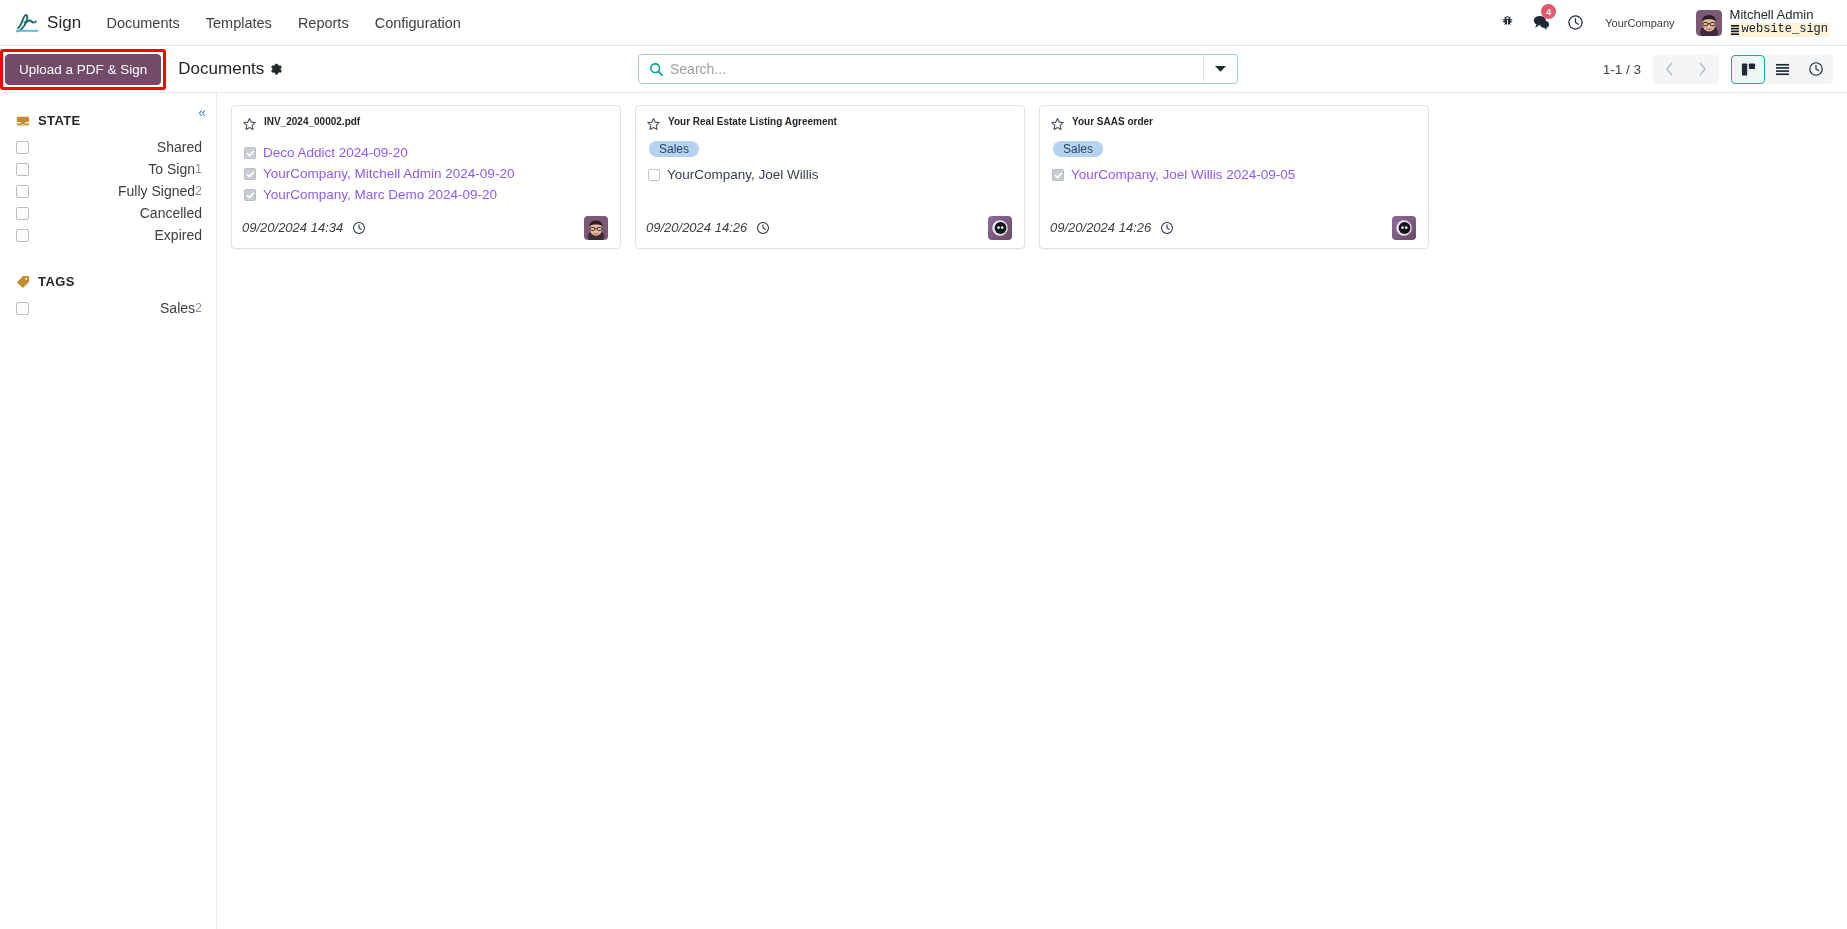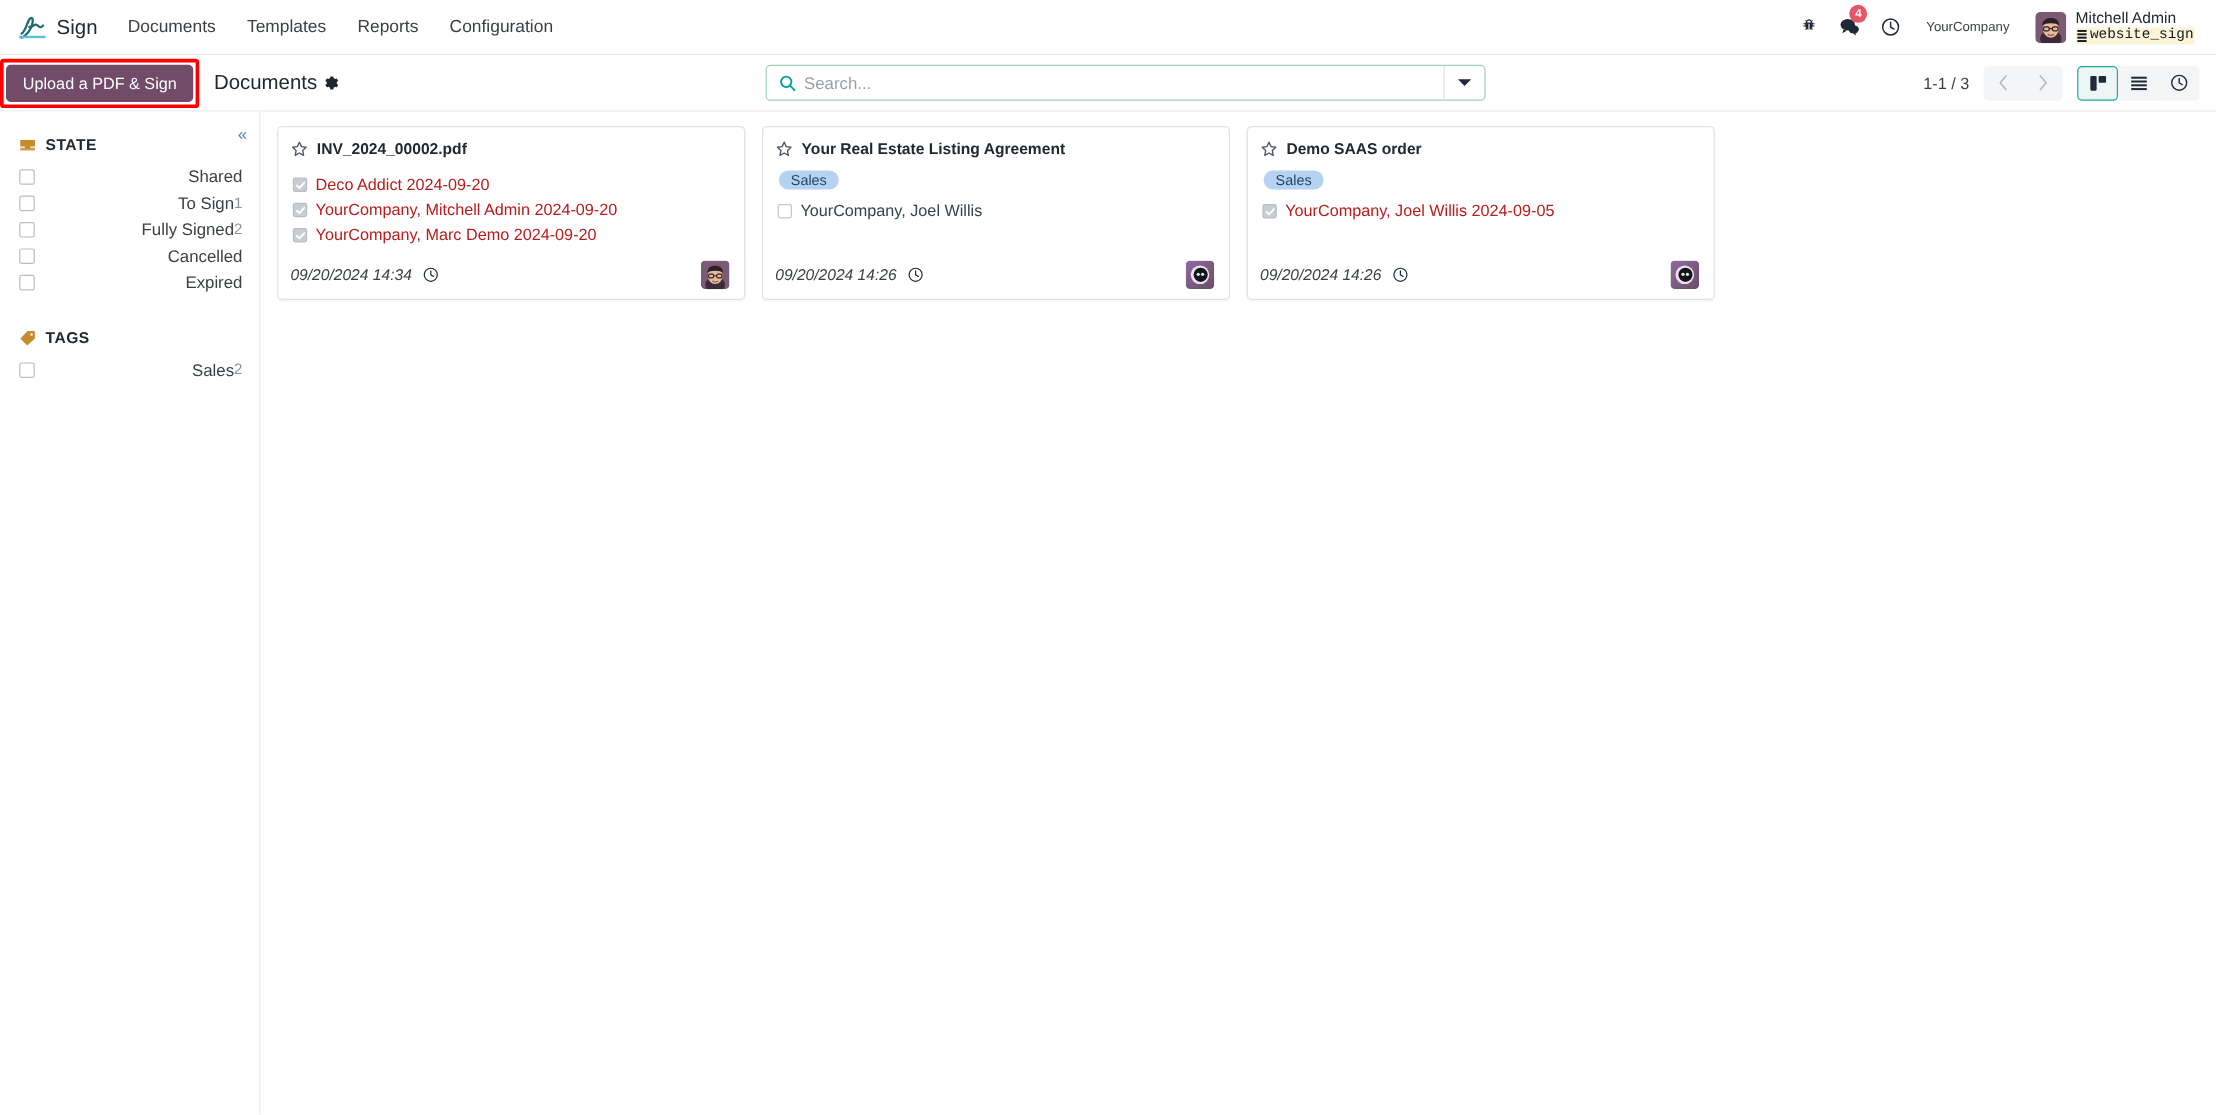--- a/index.html
+++ b/index.html
@@ -254,21 +254,21 @@
   }
   .card-title-row {
     display: flex; align-items: flex-start; gap: 7px;
     margin-bottom: 3px;
   }
   .star {
     flex: 0 0 auto; color: #4b5563; cursor: pointer;
     margin-top: 1px;
   }
   .card-title {
-    font-size: 13px; font-weight: 700; color: #23282d;
+    font-size: 10px; font-weight: 700; color: #23282d;
     line-height: 1.25;
   }
   .tag-badge {
     display: inline-block;
     background: #b5d3f0;
     color: #23466b;
     font-size: 12px;
     border-radius: 10px;
     padding: 1px 10px;
     margin: 2px 0 4px 3px;
@@ -282,21 +282,21 @@
   }
   .signer-cb {
     width: 12px; height: 12px;
     border-radius: 2px;
     flex: 0 0 auto;
     display: flex; align-items: center; justify-content: center;
   }
   .signer-cb.checked { background: #c9cdd2; border: 1px solid #b9bec5; }
   .signer-cb.unchecked { background: #fff; border: 1px solid #c3c7cc; }
   .signer-cb.checked svg { display: block; }
-  .signer-name.signed { color: #b91c1c; }
+  .signer-name.signed { color: #8b5cf6; }
   .signer-name.pending { color: #374151; }
 
   .card-footer {
     margin-top: auto;
     display: flex; align-items: center;
     padding-top: 10px;
     justify-content: center;
   }
   .card-date {
     font-size: 13px; color: #3c4043;
@@ -619,21 +619,21 @@
       </div>
     </div>
 
     <div class="card">
       <div class="card-title-row">
         <span class="star">
           <svg width="15" height="15" viewBox="0 0 16 16" fill="none" stroke="#4b5563" stroke-width="1.2">
             <path d="M8 1.6l1.85 3.9 4.15.55-3.05 2.95.78 4.25L8 11.2l-3.73 2.05.78-4.25L2 6.05l4.15-.55z" stroke-linejoin="round"></path>
           </svg>
         </span>
-        <span class="card-title">Demo SAAS order</span>
+        <span class="card-title">Your SAAS order</span>
       </div>
       <span class="tag-badge">Sales</span>
       <div class="signers">
         <div class="signer-row">
           <span class="signer-cb checked">
             <svg width="9" height="9" viewBox="0 0 10 10" fill="none" stroke="#ffffff" stroke-width="1.8">
               <path d="M1.6 5.2 L3.9 7.4 L8.4 2.5" stroke-linecap="round" stroke-linejoin="round"></path>
             </svg>
           </span>
           <span class="signer-name signed">YourCompany, Joel Willis 2024-09-05</span>

